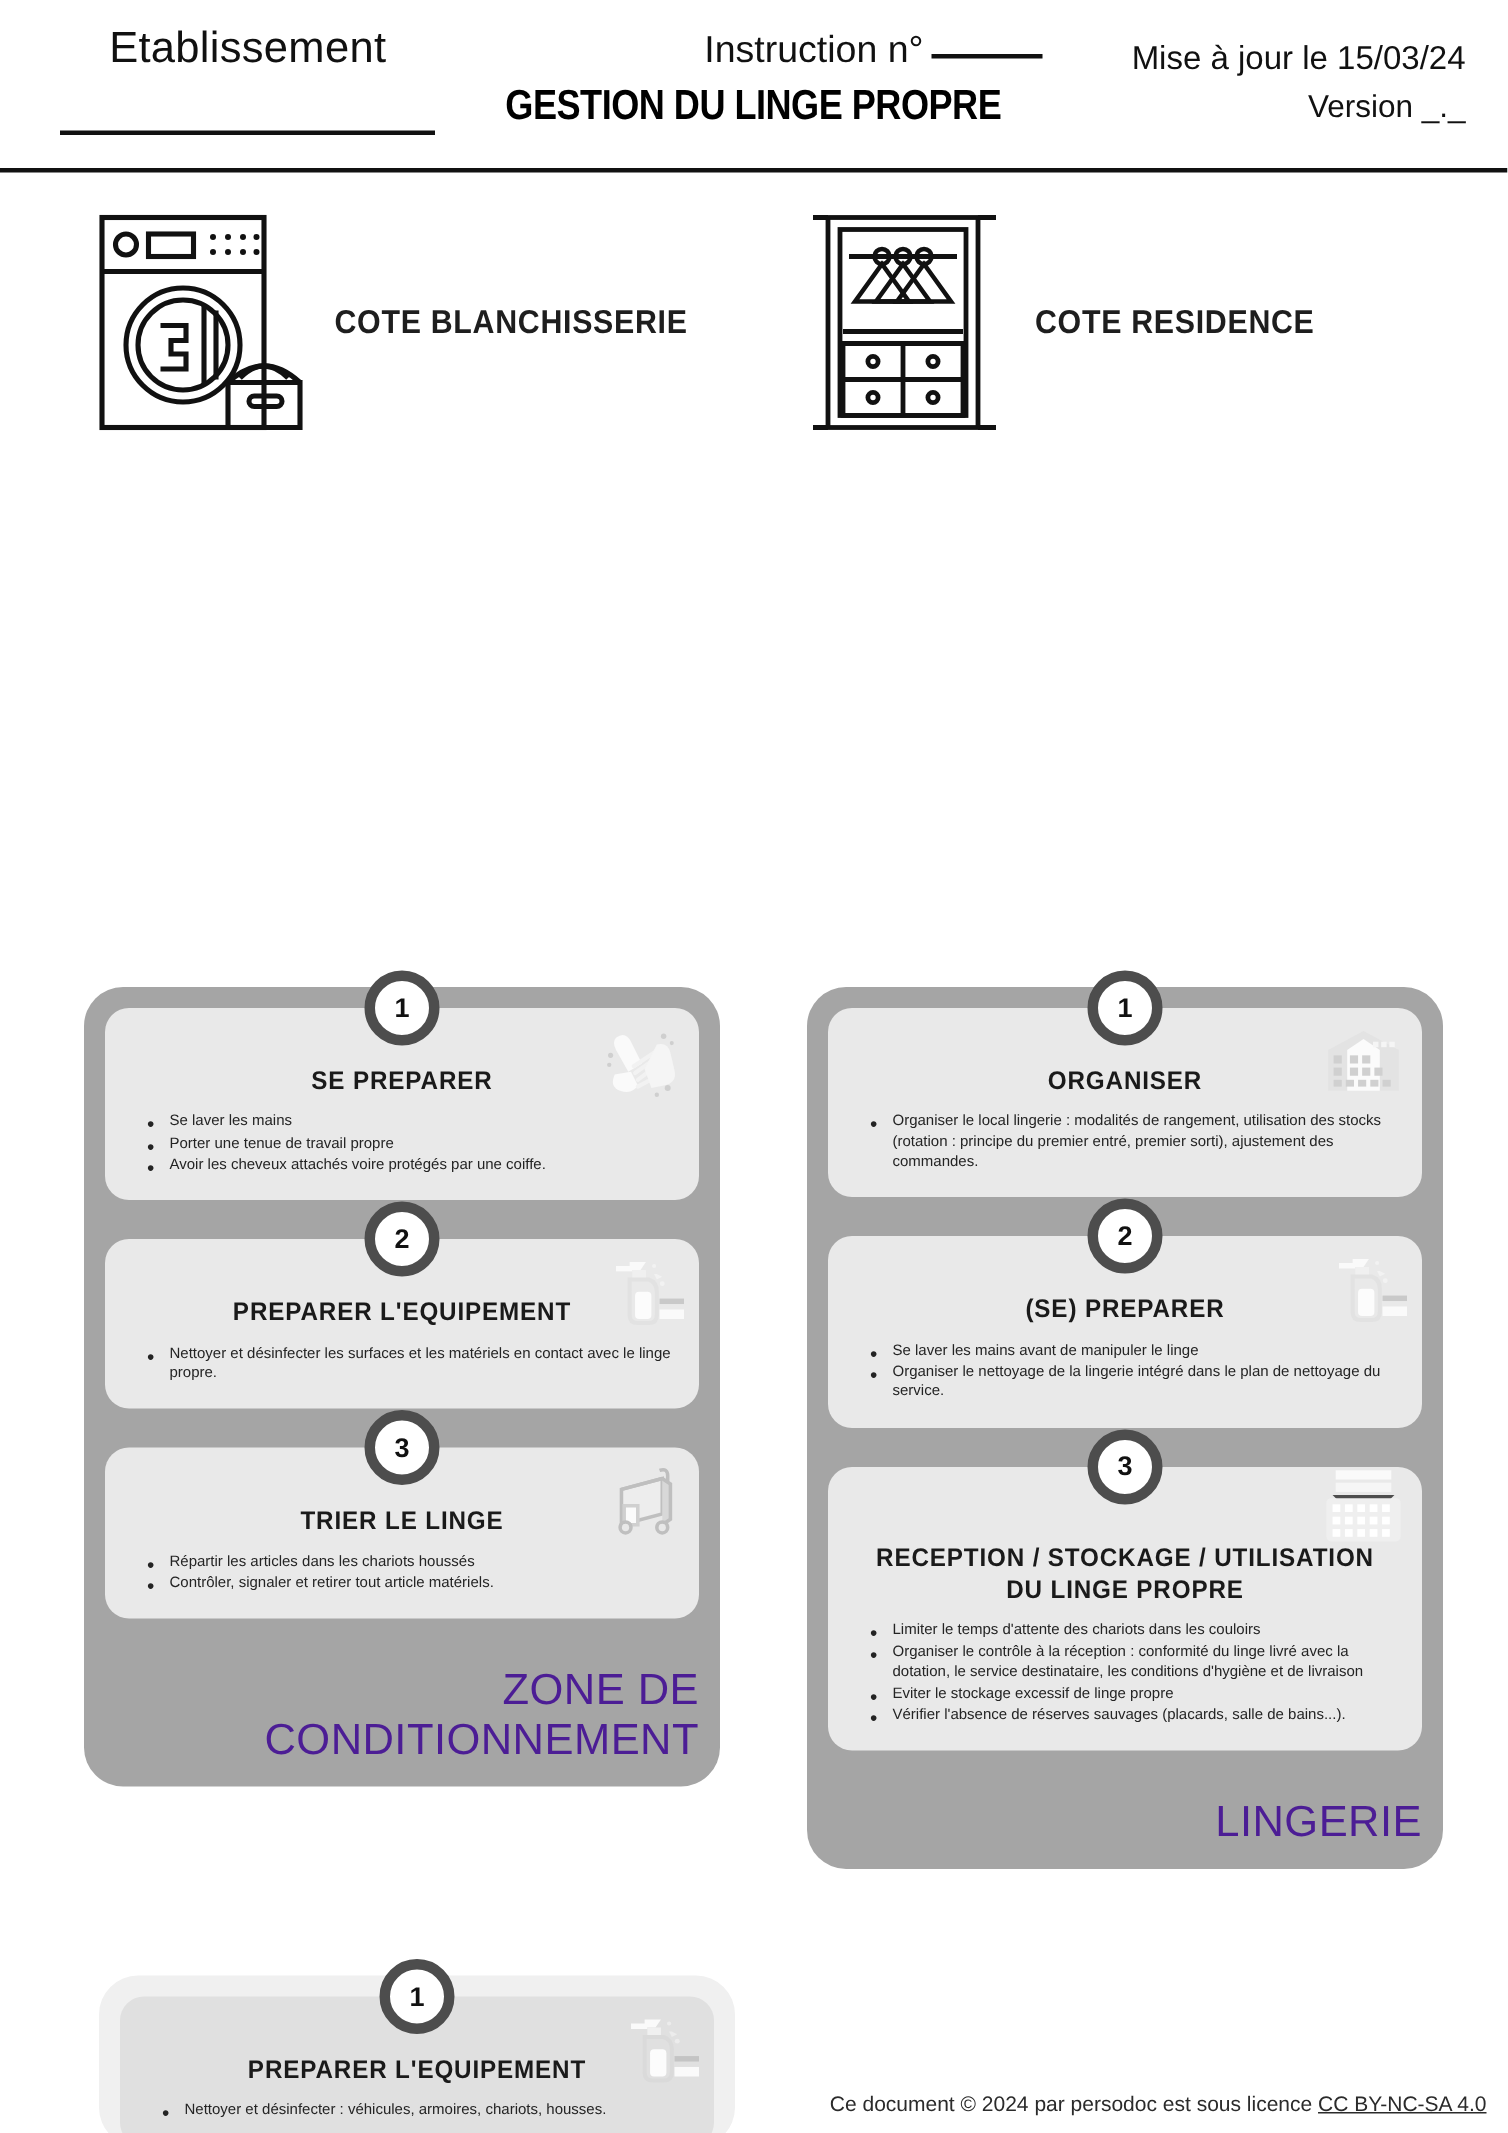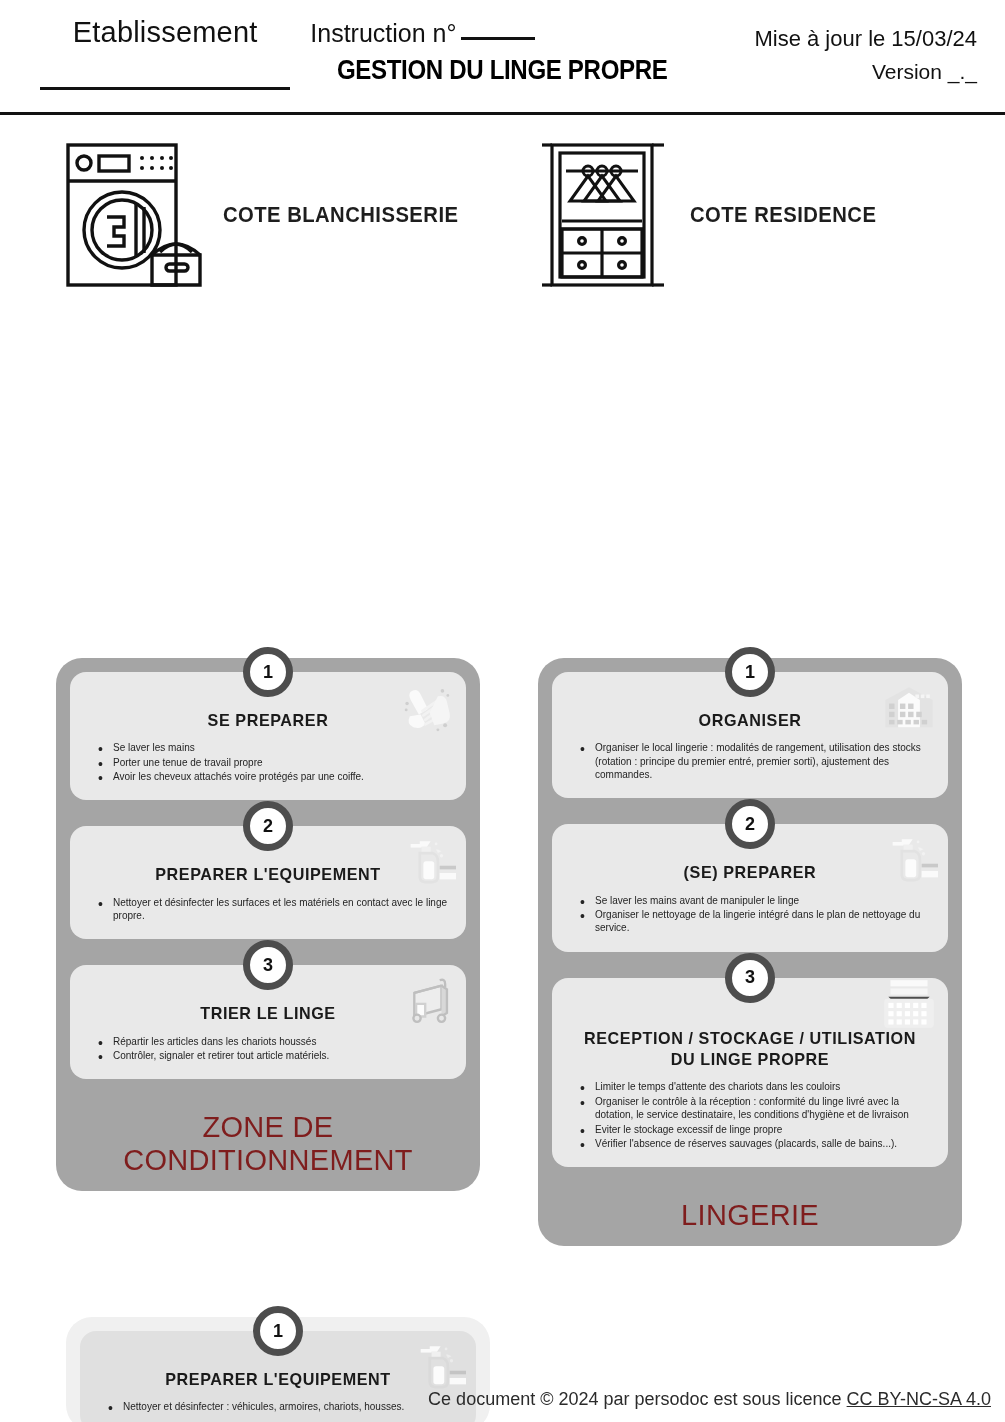--- a/index.html
+++ b/index.html
@@ -37,21 +37,21 @@
     color: #111;
   }
   .hdr-estab-rule {
     width: 250px;
     height: 3px;
     background: #111;
     margin: 38px auto 0 auto;
   }
 
   .hdr-instr {
-    text-align: left;
+    text-align: right;
     font-size: 25px;
     margin-top: 11px;
     color: #111;
     white-space: nowrap;
   }
   .hdr-instr .blank {
     display: inline-block;
     width: 74px;
     border-bottom: 3px solid #111;
     margin-left: 5px;
@@ -132,21 +132,21 @@
   .panel.gray { background: #a5a5a5; }
   .panel.light { background: #f0f0f0; }
 
   .panel-label {
     text-align: center;
     font-size: 29px;
     font-weight: 400;
     letter-spacing: 0.3px;
     padding: 6px 0 14px 0;
   }
-  .panel.gray .panel-label { color: #7f1d1d; }
+  .panel.gray .panel-label { color: #4c1d95; text-align: right; }
 
   
   .card {
     position: relative;
     border-radius: 16px;
     padding: 34px 16px 16px 16px;
     margin-bottom: 26px;
   }
   .panel.gray .card { background: #e9e9e9; }
   .panel.light .card { background: #e0e0e0; }
@@ -214,21 +214,21 @@
     z-index: 2;
     pointer-events: none;
   }
   .card-icon svg { display: block; width: 100%; height: 100%; }
 
   
   .footer {
     position: absolute;
     right: 14px;
     bottom: 12px;
-    font-size: 18px;
+    font-size: 14px;
     color: #2b2b2b;
     white-space: nowrap;
     margin-left: 24px;
   }
   .footer a {
     color: #2b2b2b;
     text-decoration: underline;
   }
 </style>
 </head>

